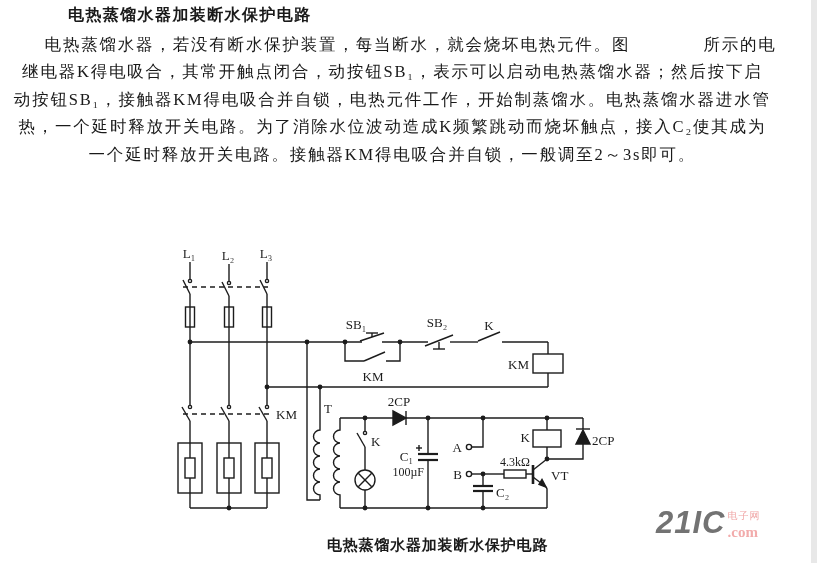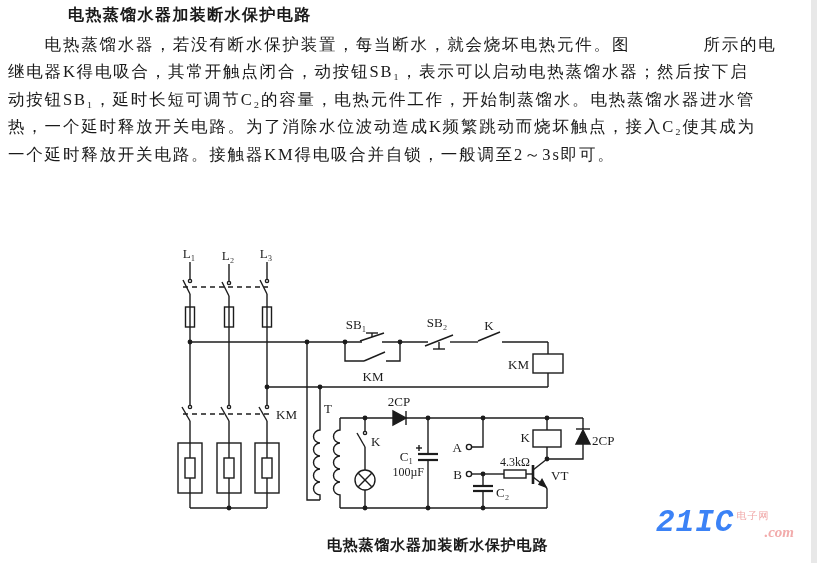--- a/index.html
+++ b/index.html
@@ -1,53 +1,53 @@
 <!DOCTYPE html>
 <html><head>
 <meta charset="utf-8">
 <style>
   html,body{margin:0;padding:0;background:#e8e8e8;}
   .page{position:relative;width:811px;height:563px;background:#ffffff;overflow:hidden;
         font-family:"Liberation Serif","DejaVu Serif",serif;color:#1a1a1a;}
   .doc-title{position:absolute;left:68px;top:5px;font-size:16px;font-weight:700;
              letter-spacing:1.4px;white-space:pre;}
-  .para{position:absolute;left:8px;top:31px;}
+  .para{position:absolute;left:8px;top:31px;text-align:center;}
   .para .line{font-size:16.5px;line-height:27.4px;letter-spacing:1.8px;white-space:pre;}
   .circuit-svg{position:absolute;left:0;top:0;}
   .circuit-svg line,.circuit-svg path,.circuit-svg rect,.circuit-svg polygon,.circuit-svg circle{
       stroke:#1c1c1c;stroke-width:1.4;fill:none;}
   .circuit-svg .dot{fill:#1c1c1c;stroke:none;}
   .circuit-svg .solid{fill:#1c1c1c;stroke:#1c1c1c;}
   .circuit-svg .open-dot{fill:#ffffff;stroke:#1c1c1c;}
   .circuit-svg .dash{stroke-dasharray:5 4;}
   .circuit-svg text{font-family:"Liberation Serif","DejaVu Serif",serif;font-size:13px;
       fill:#1c1c1c;stroke:none;}
   .circuit-svg text.val{font-size:12px;}
   .caption{position:absolute;left:327px;top:536px;font-size:15px;font-weight:700;
            letter-spacing:0.8px;white-space:pre;}
   .watermark{position:absolute;left:656px;top:505px;display:flex;align-items:flex-start;
              user-select:none;}
-  .wm-brand{font-size:31px;font-weight:800;font-style:italic;color:#3b82f6;
-            letter-spacing:1px;line-height:36px;font-family:Liberation Mono, monospace;}
+  .wm-brand{font-size:31px;font-weight:800;font-style:italic;color:#737373;
+            letter-spacing:1px;line-height:36px;font-family:Liberation Sans, sans-serif;}
   .wm-col{display:flex;flex-direction:column;margin-left:2px;margin-top:3px;}
   .wm-cn{font-size:10px;color:#f0a6a6;letter-spacing:1px;line-height:16px;}
-  .wm-com{font-size:15px;font-weight:700;font-style:italic;color:#f2abab;line-height:16px;
-          font-family:"Liberation Serif",serif;margin-left:28px;}
+  .wm-com{font-size:15px;font-weight:700;color:#f2abab;line-height:16px;
+          font-family:"Liberation Serif",serif;}
 </style>
 </head>
 <body>
 
 <div class="page">
 
   <div class="doc-title">电热蒸馏水器加装断水保护电路</div>
 
   <div class="para">
     <div class="line">　　电热蒸馏水器，若没有断水保护装置，每当断水，就会烧坏电热元件。图　　　　所示的电</div>
     <div class="line">继电器K得电吸合，其常开触点闭合，动按钮SB₁，表示可以启动电热蒸馏水器；然后按下启</div>
-    <div class="line">动按钮SB₁，延时长短可调节C₂的容量，电热元件工作，开始制蒸馏水。电热蒸馏水器进水管</div>
+    <div class="line">动按钮SB₁，接触器KM得电吸合并自锁，电热元件工作，开始制蒸馏水。电热蒸馏水器进水管</div>
     <div class="line">热，一个延时释放开关电路。为了消除水位波动造成K频繁跳动而烧坏触点，接入C₂使其成为</div>
     <div class="line">一个延时释放开关电路。接触器KM得电吸合并自锁，一般调至2～3s即可。</div>
   </div>
 
   <svg class="circuit-svg" width="817" height="563" viewBox="0 0 817 563">
 
     <g>
       <text x="189" y="258" text-anchor="middle">L₁</text>
       <text x="228" y="260" text-anchor="middle">L₂</text>
       <text x="266" y="258" text-anchor="middle">L₃</text>

